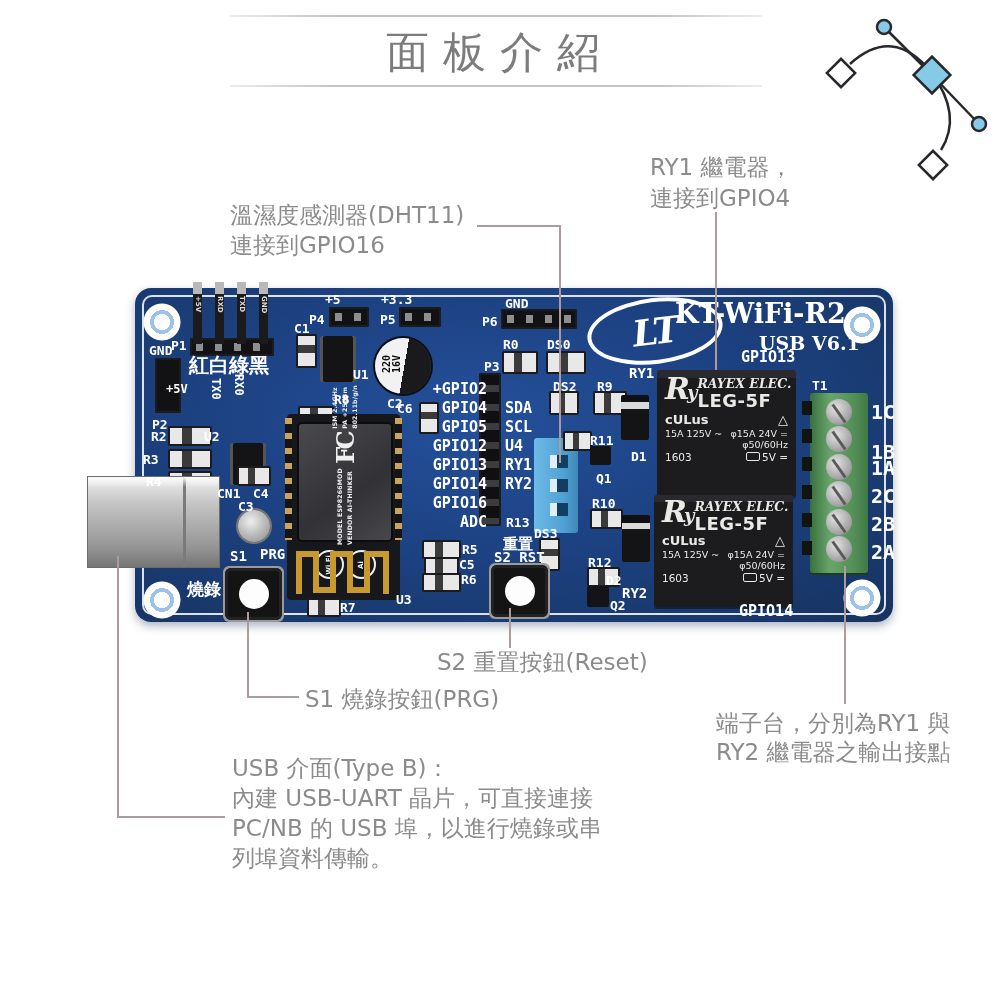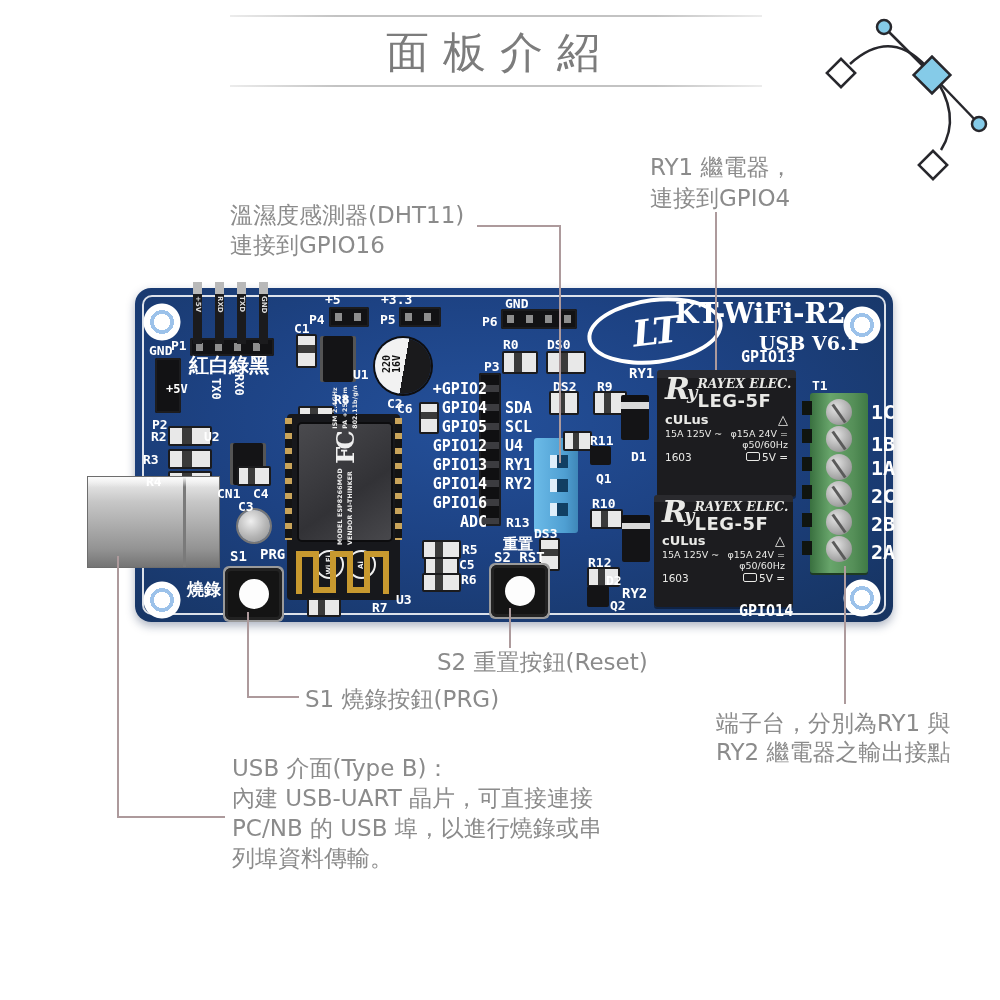--- a/index.html
+++ b/index.html
@@ -333,21 +333,21 @@
           <div class="screw" style="top: 6px;"></div>
           <div class="screw" style="top: 33.4px;"></div>
           <div class="screw" style="top: 60.8px;"></div>
           <div class="screw" style="top: 88.2px;"></div>
           <div class="screw" style="top: 115.6px;"></div>
           <div class="screw" style="top: 143px;"></div>
         </div>
     </div>
     <div id="term-labels" class="abs" style="left:675px;top:112px;z-index:4;">
         <div class="tlabel" style="top: 0px;">1C</div>
-        <div class="tlabel" style="top: 32px;">1B</div>
+        <div class="tlabel" style="top: 40px;">1B</div>
         <div class="tlabel" style="top: 56px;">1A</div>
         <div class="tlabel" style="top: 84px;">2C</div>
         <div class="tlabel" style="top: 112px;">2B</div>
         <div class="tlabel" style="top: 140px;">2A</div>
       </div>
 
     <div id="silk" class="abs" style="left:0;top:0;width:100%;height:100%;">
         <span class="lbl" style="left: 14px; top: 55px; font-size: 13px;">GND</span>
         <span class="lbl" style="left: 36px; top: 50px; font-size: 13px;">P1</span>
         <span class="lbl cjk" style="left: 54px; top: 64px; font-size: 20px;">紅白綠黑</span>
@@ -388,21 +388,21 @@
         <span class="lbl" style="left: 359px; top: 261px; font-size: 14px;">S2 RST</span>
         <span class="lbl" style="left: 327px; top: 254px; font-size: 13px;">R5</span>
         <span class="lbl" style="left: 324px; top: 269px; font-size: 13px;">C5</span>
         <span class="lbl" style="left: 326px; top: 284px; font-size: 13px;">R6</span>
         <span class="lbl" style="left: 82px; top: 198px; font-size: 13px;">CN1</span>
         <span class="lbl" style="left: 118px; top: 198px; font-size: 13px;">C4</span>
         <span class="lbl" style="left: 103px; top: 211px; font-size: 13px;">C3</span>
         <span class="lbl" style="left: 95px; top: 260px; font-size: 14px;">S1</span>
         <span class="lbl" style="left: 125px; top: 258px; font-size: 14px;">PRG</span>
         <span class="lbl cjk" style="left: 52px; top: 290px; font-size: 17px;">燒錄</span>
-        <span class="lbl" style="left: 205px; top: 312px; font-size: 13px; padding-left: 32px;">R7</span>
+        <span class="lbl" style="left: 205px; top: 312px; font-size: 13px;">R7</span>
         <span class="lbl" style="left: 261px; top: 304px; font-size: 13px;">U3</span>
         <span class="lbl" style="left: 494px; top: 77px; font-size: 14px;">RY1</span>
         <span class="lbl" style="left: 487px; top: 297px; font-size: 14px;">RY2</span>
         <span class="lbl" style="left: 606px; top: 60px; font-size: 15px;">GPIO13</span>
         <span class="lbl" style="left: 604px; top: 314px; font-size: 15px;">GPIO14</span>
         <span class="lbl" style="left: 677px; top: 90px; font-size: 13px;">T1</span>
       </div>
   </div>
 </div>
 

